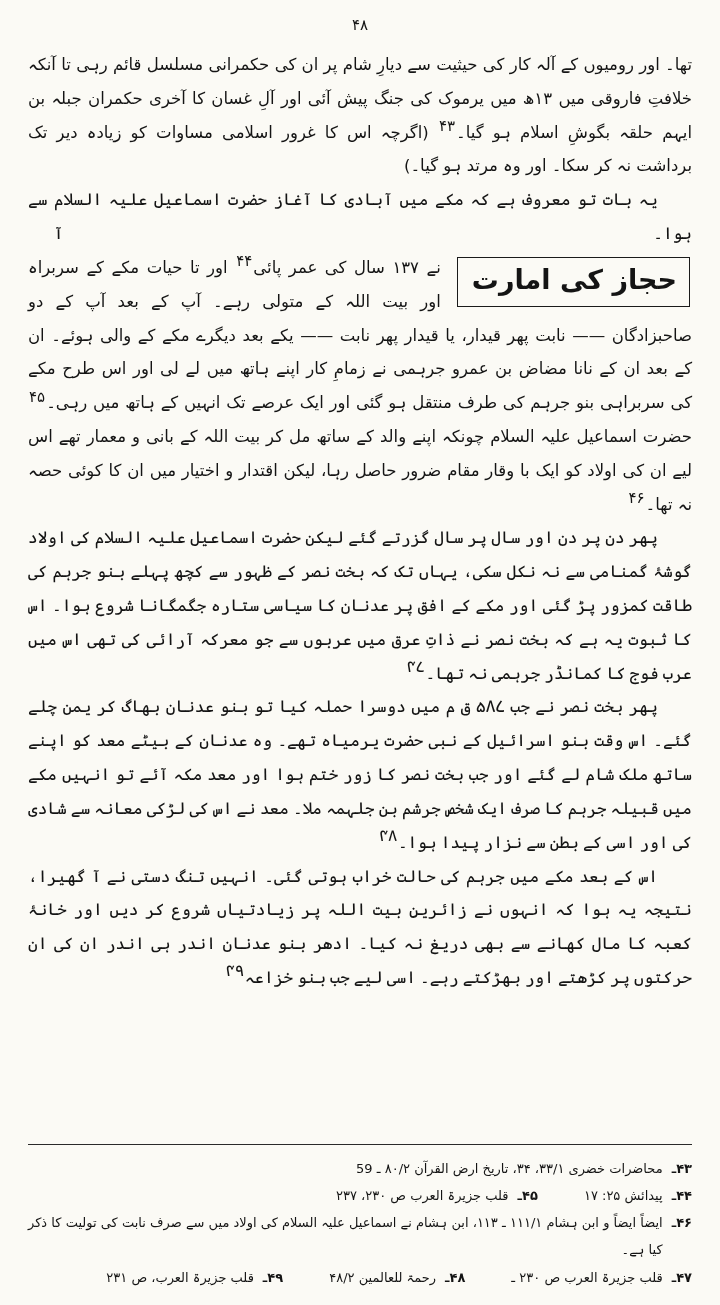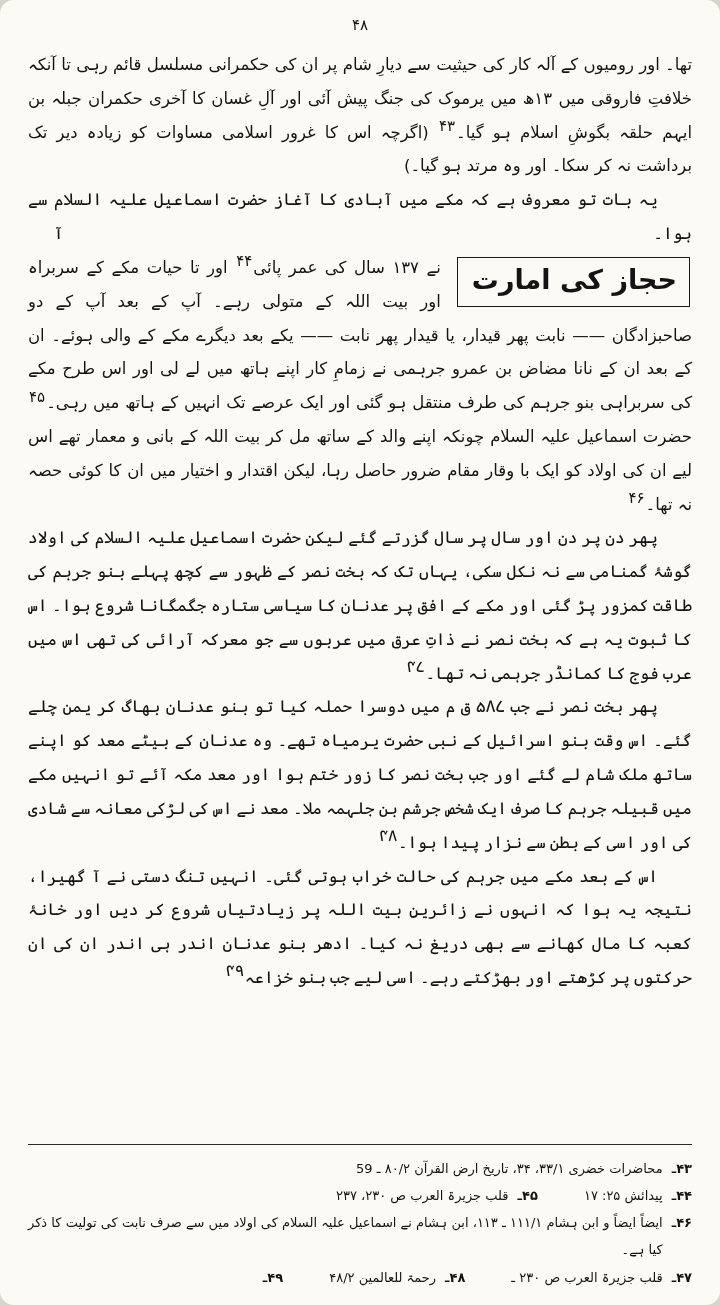--- a/index.html
+++ b/index.html
@@ -8,21 +8,20 @@
     position: relative;
     width: 720px;
     height: 1305px;
     margin: 0 auto;
     background: #fbfaf5;
     color: #141414;
     direction: rtl;
     font-family: "DejaVu Sans", "Liberation Sans", sans-serif;
     padding: 16px 28px 12px 28px;
     overflow: hidden;
-    border-radius: 14px;
   }
   .page-number {
     text-align: center;
     font-size: 15px;
     letter-spacing: 1px;
     margin-bottom: 14px;
   }
   .body-text p.para {
     font-size: 16.5px;
     line-height: 2.05;
@@ -116,18 +115,19 @@
           <div class="footnote-item">
             <span class="fn-marker">۴۷ـ</span>
             <span class="fn-text">قلب جزیرۃ العرب ص ۲۳۰ ـ</span>
           </div>
           <div class="footnote-item">
             <span class="fn-marker">۴۸ـ</span>
             <span class="fn-text">رحمۃ للعالمین ۴۸/۲</span>
           </div>
           <div class="footnote-item">
             <span class="fn-marker">۴۹ـ</span>
+            <span class="fn-text">قلب جزیرۃ العرب، ص ۲۳۱</span>
           </div>
         </div>
       </div>
   </div>
 
 </div>
 
 </body></html>

